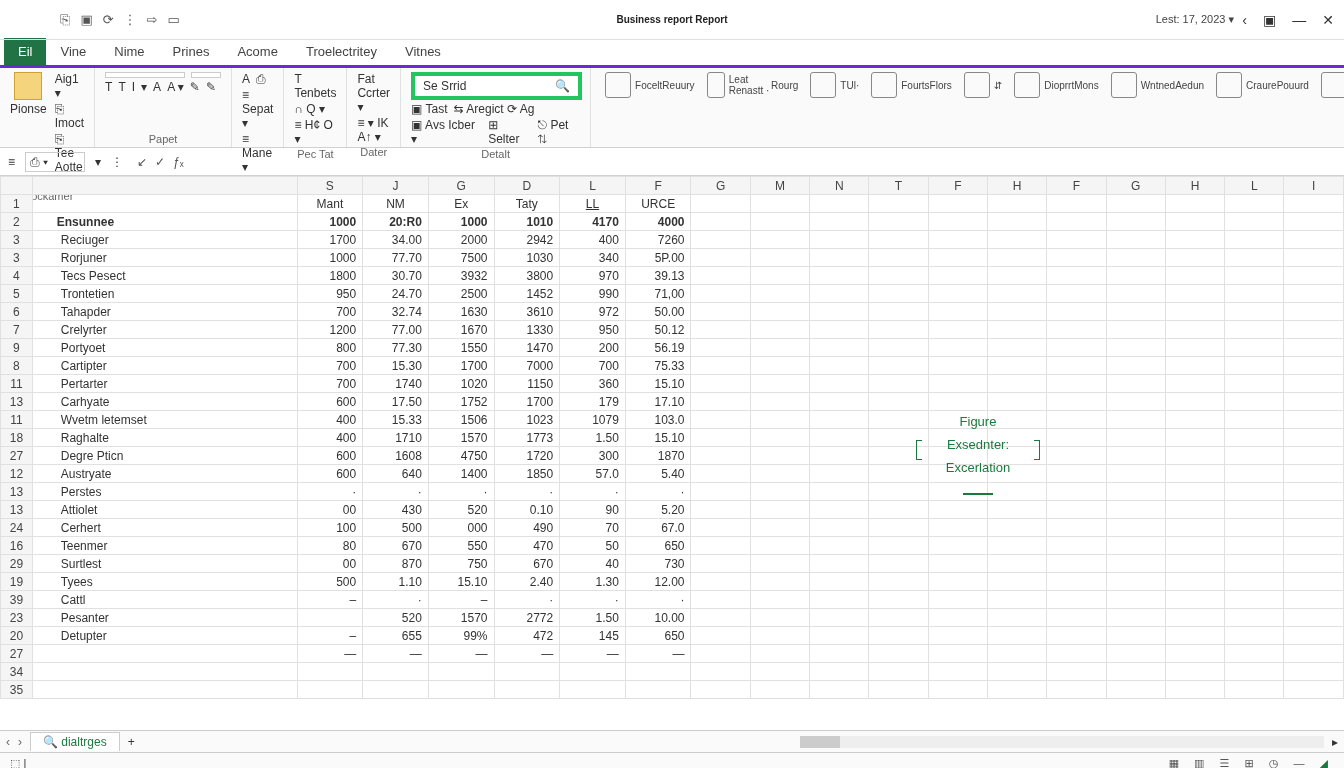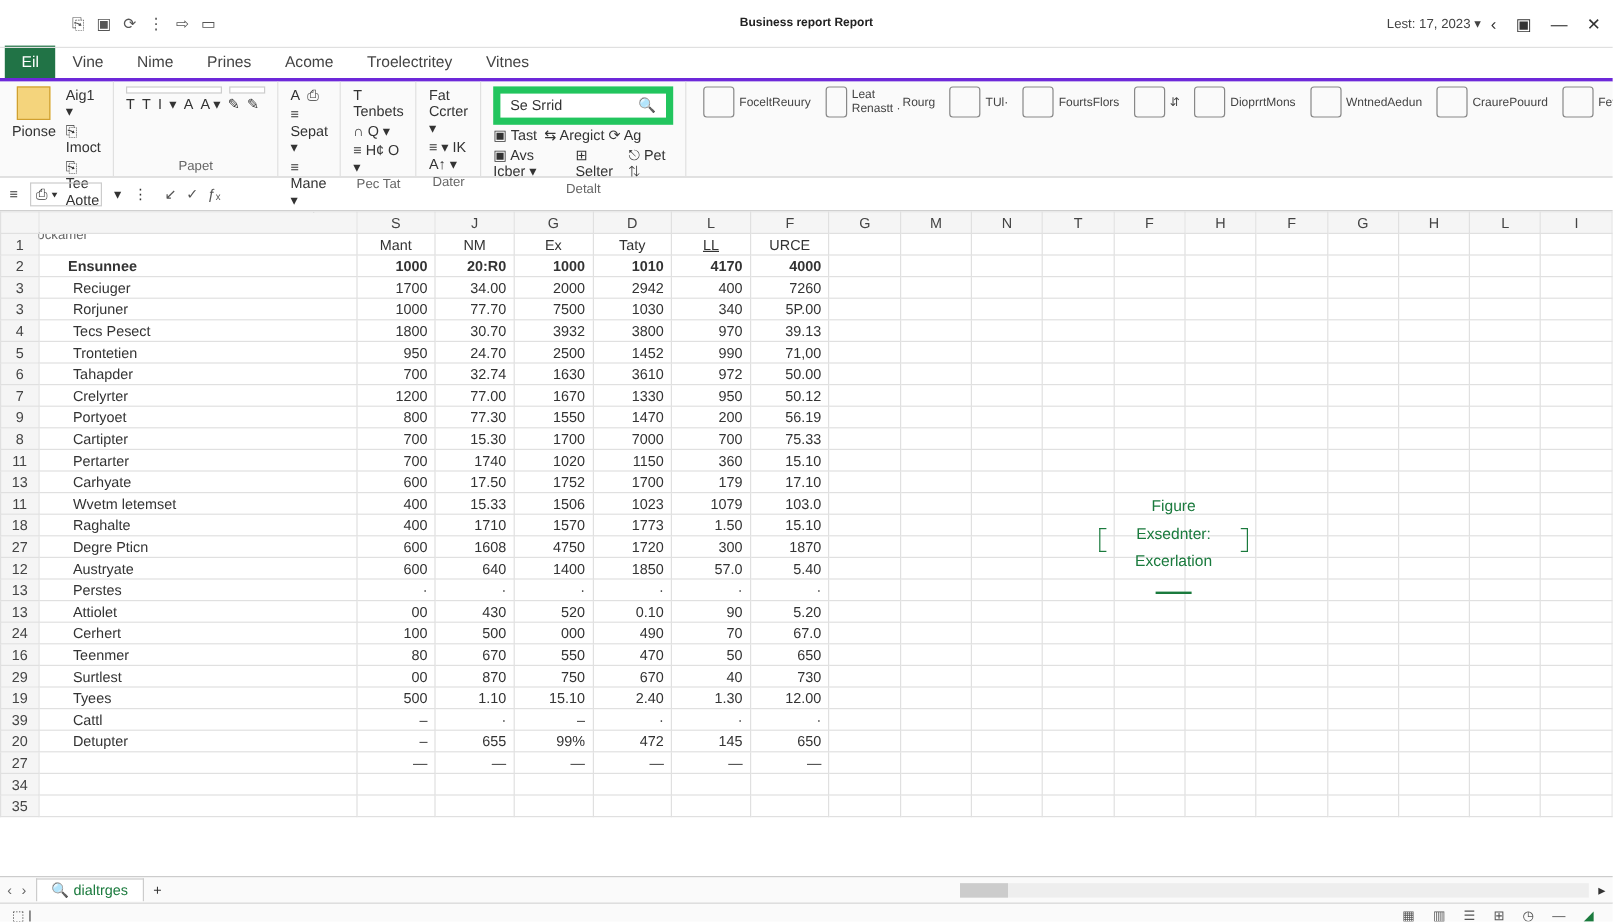--- a/index.html
+++ b/index.html
@@ -21,21 +21,21 @@
 
 
 .ribbon { height: 80px; display: flex; border-bottom: 1px solid #d0d0d0; background: #fafafa; }
 .ribbon-group { border-right: 1px solid #e0e0e0; padding: 4px 10px 2px 10px; display: flex; flex-direction: column; justify-content: space-between; }
 .ribbon-group .content { display: flex; gap: 8px; align-items: flex-start; flex: 1; }
 .ribbon-group .label { text-align: center; font-size: 11px; color: #666; padding-top: 2px; }
 .ribbon .col { display: flex; flex-direction: column; gap: 2px; font-size: 12px; }
 .ribbon .row { display: flex; gap: 6px; align-items: center; font-size: 12px; }
 .ribbon .big-icon { width: 28px; height: 28px; background: #f4d47c; border: 1px solid #d0a030; }
 .ribbon .dropdown { border: 1px solid #ccc; padding: 2px 6px; font-size: 12px; background: #fff; min-width: 80px; }
-.ribbon .search-box { border: 6px solid #22c55e; padding: 3px 8px; font-size: 12px; width: 150px; display: flex; justify-content: space-between; align-items: center; background:#fff; }
+.ribbon .search-box { border: 4px solid #22c55e; padding: 3px 8px; font-size: 12px; width: 171px; display: flex; justify-content: space-between; align-items: center; background:#fff; }
 .ribbon .tool-icon { width: 26px; height: 26px; border: 1px solid #888; border-radius: 3px; display: inline-block; margin: 0 4px; }
 .ribbon .tool-col { display: flex; flex-direction: row; align-items: center; font-size: 10px; color: #444; }
 
 
 .formula-row { height: 28px; display: flex; align-items: center; border-bottom: 1px solid #d0d0d0; padding: 0 8px; gap: 10px; }
 .formula-row .namebox { width: 60px; border: 1px solid #ccc; padding: 2px 4px; font-size: 12px; }
 .formula-row .fx-icons span { margin: 0 4px; color: #555; }
 
 
 .grid-wrap { position: relative; height: 554px; overflow: hidden; }
@@ -786,20 +786,41 @@
           <td></td>
           <td></td>
           <td></td>
           <td></td>
           <td></td>
           <td></td>
           <td></td>
           <td></td>
         </tr>
         <tr>
+          <td class="rowhead">23</td>
+          <td class="txt indent">Pesanter</td>
+          <td class="num"></td>
+          <td class="num">520</td>
+          <td class="num">1570</td>
+          <td class="num">2772</td>
+          <td class="num">1.50</td>
+          <td class="num">10.00</td>
+          <td></td>
+          <td></td>
+          <td></td>
+          <td></td>
+          <td></td>
+          <td></td>
+          <td></td>
+          <td></td>
+          <td></td>
+          <td></td>
+          <td></td>
+        </tr>
+        <tr>
           <td class="rowhead">20</td>
           <td class="txt indent">Detupter</td>
           <td class="num">–</td>
           <td class="num">655</td>
           <td class="num">99%</td>
           <td class="num">472</td>
           <td class="num">145</td>
           <td class="num">650</td>
           <td></td>
           <td></td>

